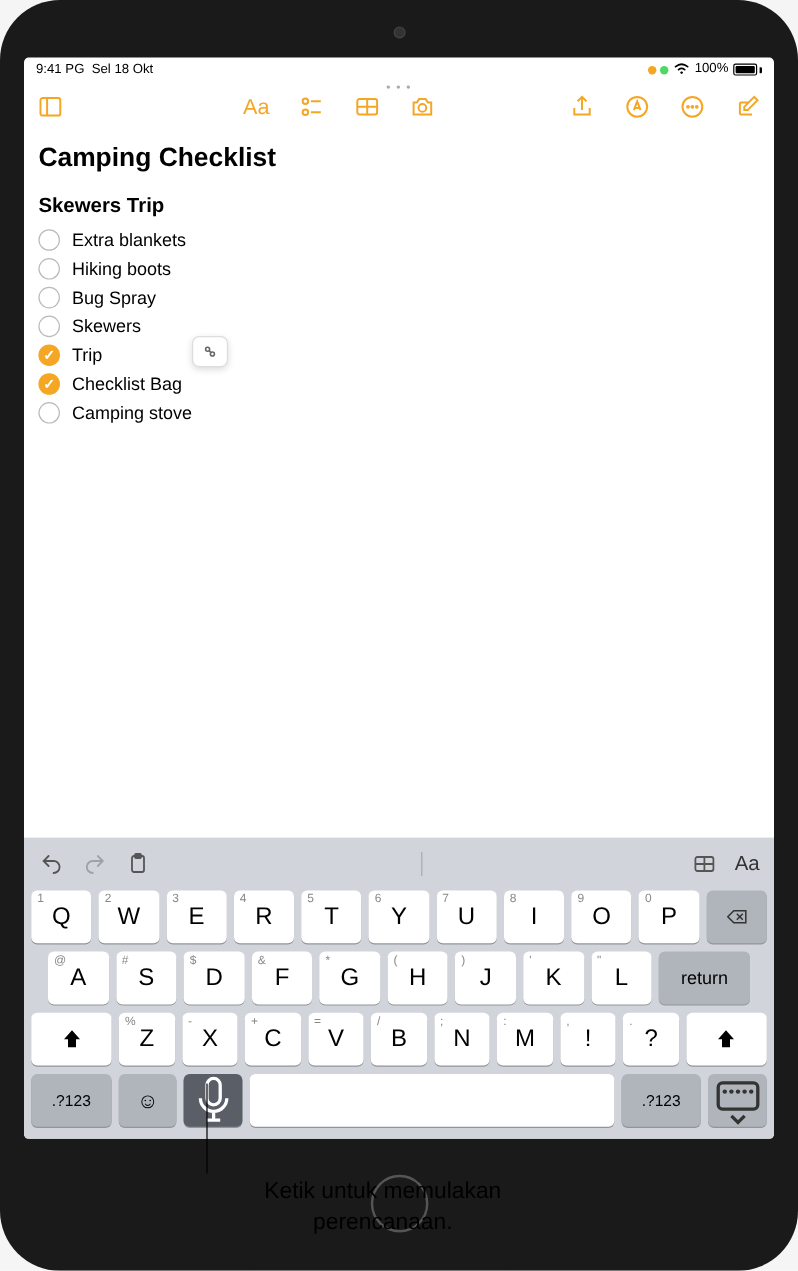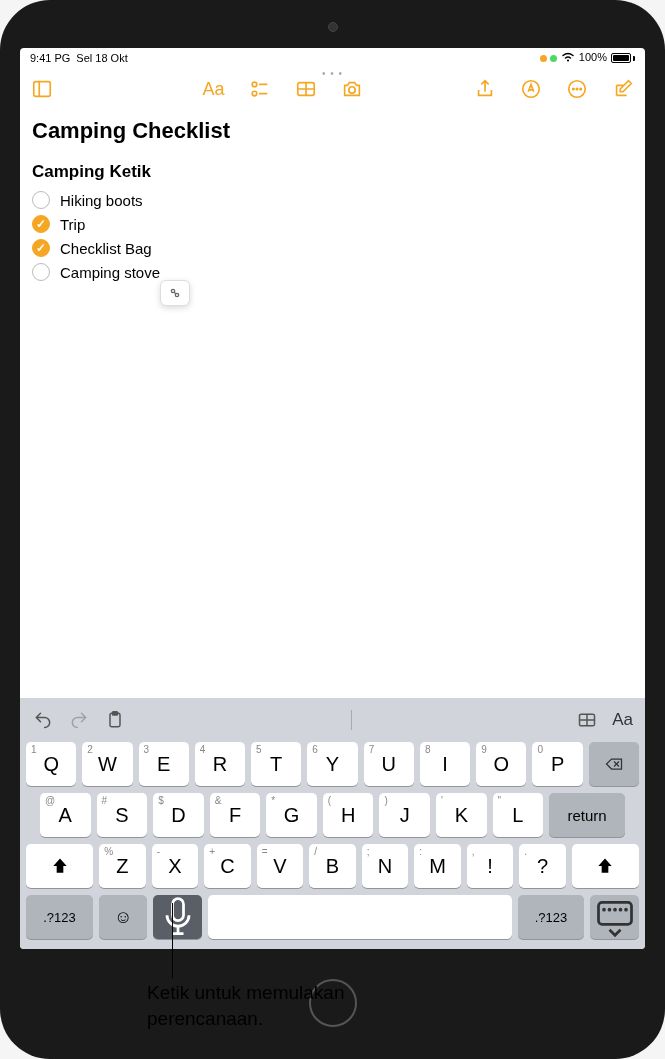--- a/index.html
+++ b/index.html
@@ -111,22 +111,23 @@
     .kb-row.r3 .key:not(.shift) { flex: 0.9; }
     .kb-row.r3 .shift { flex: 1.3; }
     .kb-row.r4 .key123 { flex: 1.1; font-size: 13px; }
     .kb-row.r4 .emoji, .kb-row.r4 .mic, .kb-row.r4 .kbhide { flex: 0.8; font-size: 18px; }
     
     
     .callout-line {
       position: absolute; left: 172px; top: 903px; width: 1px; height: 75px; background: #000;
     }
     .callout-text {
-      position: absolute; left: 147px; top: 980px; font-size: 19px; line-height: 1.35;
+      position: absolute; left: 169px; top: 980px; font-size: 19px; line-height: 1.35;
       width: 300px;
+      text-align: center;
     }
   </style>
 </head>
 <body>
 
 <div class="device-frame">
   <div class="camera"></div>
 
   <div class="screen">
 
@@ -215,25 +216,37 @@
         <div class="tb-icon">
           <svg viewBox="0 0 24 24">
               <path d="M5 19 h11 M5 19 v-11 M5 8 h8 M18 3 l3 3 l-9 9 h-3 v-3 Z"></path>
             </svg>
         </div>
       </div>
     </div>
 
     <div class="content">
       <h1 class="note-title">Camping Checklist</h1>
-      <h2 class="note-subhead">Camping Ketik</h2>
+      <h2 class="note-subhead">Skewers Trip</h2>
       <ul class="checklist" id="checklist">
+          <li class="check-row">
+            <span class="check-circle"></span>
+            <span>Extra blankets</span>
+          </li>
           <li class="check-row">
             <span class="check-circle"></span>
             <span>Hiking boots</span>
+          </li>
+          <li class="check-row">
+            <span class="check-circle"></span>
+            <span>Bug Spray</span>
+          </li>
+          <li class="check-row">
+            <span class="check-circle"></span>
+            <span>Skewers</span>
           </li>
           <li class="check-row">
             <span class="check-circle checked"></span>
             <span>Trip</span>
           </li>
           <li class="check-row">
             <span class="check-circle checked"></span>
             <span>Checklist Bag</span>
           </li>
           <li class="check-row">

